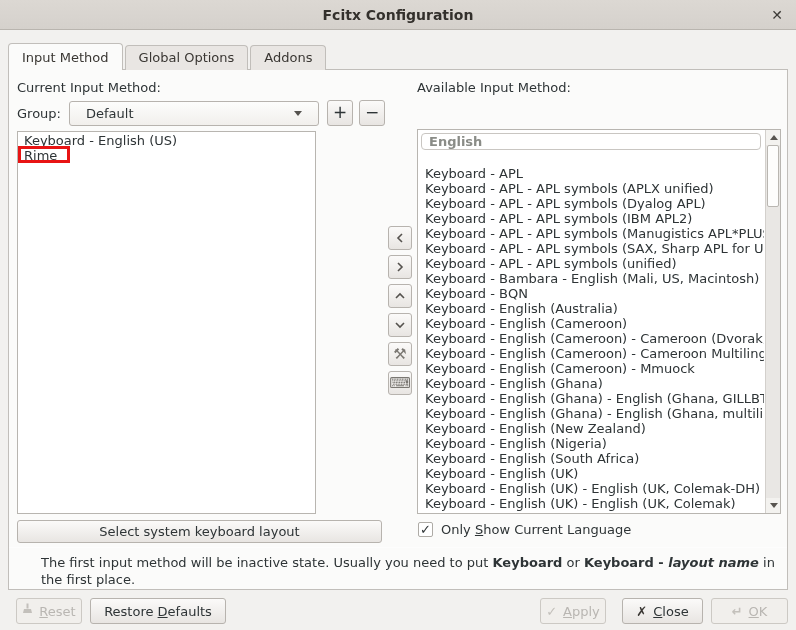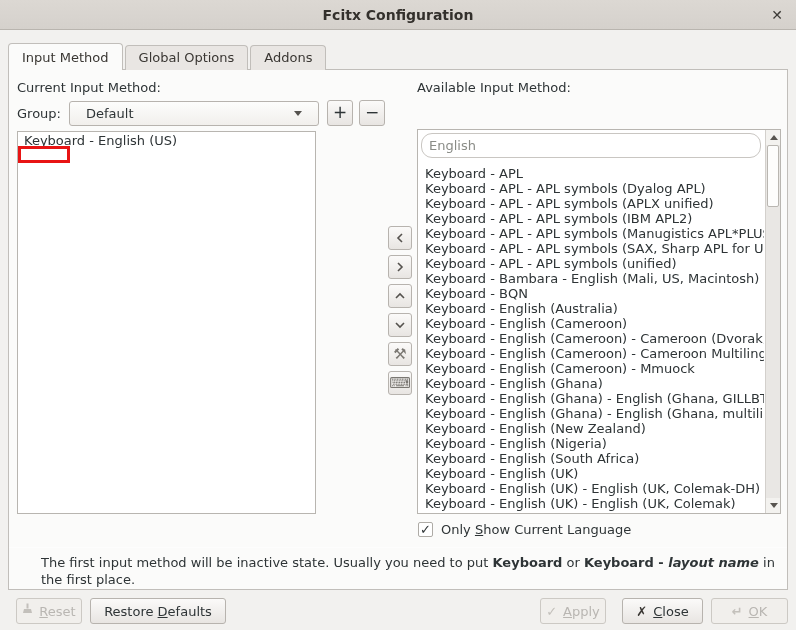--- a/index.html
+++ b/index.html
@@ -57,23 +57,23 @@
   .t-btn .glyph { font-size:15px; line-height:1; color:#7a7772; }
 
   
   .search-box { position:absolute; left:408px; top:31px; width:364px; height:24px;
     background:#ffffff; border:1px solid #b8b5b0; border-radius:3px; padding:0 7px; font-size:13px;
     font-family:"DejaVu Sans", sans-serif; color:#2e3436; outline:none;margin-top:40px; }
   .search-box::placeholder { color:#a9a7a3; }
 
   .avail-list { position:absolute; left:408px; top:59px; width:364px; height:385px;
     background:#ffffff; border:1px solid #b8b5b0; overflow:hidden; }
-  .lang-header { position:absolute; left:3px; top:3px; right:19px; height:25px;
-    border:1px solid #c9c6c2; border-radius:11px; display:flex; align-items:center; padding:0 7px;
-    font-weight:normal; color:#8a8c87; }
+  .lang-header { position:absolute; left:3px; top:3px; right:19px; height:17px;
+    border:1px solid #c9c6c2; border-radius:4px; display:flex; align-items:center; padding:0 7px;
+    font-weight:bold; color:#8a8c87; }
   .avail-rows { position:absolute; left:0; top:36px; right:16px; }
   .avail-row { height:15px; line-height:15px; padding:0 7px; white-space:nowrap; overflow:hidden; }
 
   
   .scrollbar { position:absolute; right:0; top:0; width:15px; height:100%;
     background:#e9e7e4; border-left:1px solid #d3d0cc; }
   .sb-arrow { position:absolute; left:0; width:15px; height:15px; background:#f3f2ef;
     display:flex; align-items:center; justify-content:center; }
   .sb-arrow.up { top:0; }
   .sb-arrow.down { bottom:0; }
@@ -131,23 +131,25 @@
   <div class="group-label">Group:</div>
   <div class="group-select">
     <span>Default</span>
     <span class="arrow-down"></span>
   </div>
   <div class="sq-btn" style="left:318px;">+</div>
   <div class="sq-btn" style="left:350px;">−</div>
 
   <div class="im-list">
     <div class="im-row first">Keyboard - English (US)</div>
+    <div class="im-row">Rime</div>
     <div class="annotation-box"></div>
   </div>
 
+  <div class="wide-btn">Select system keyboard layout</div>
 
   <div class="transfer">
     <div class="t-btn">
       <span>
           <svg width="12" height="12" viewBox="0 0 12 12">
             <polyline points="8,2 4,6 8,10" fill="none" stroke="#55524e" stroke-width="1.6"></polyline>
           </svg>
         </span>
     </div>
     <div class="t-btn">
@@ -181,22 +183,22 @@
 
   <div class="section-label" style="left:408px; top:10px;">Available Input Method:</div>
 
   <input class="search-box" type="text" placeholder="Search Input Method" style="">
 
   <div class="avail-list">
     <div class="lang-header">English</div>
     <div class="avail-rows">
 
     <div class="avail-row">Keyboard - APL</div>
+        <div class="avail-row">Keyboard - APL - APL symbols (APLX unified)</div>
         <div class="avail-row">Keyboard - APL - APL symbols (Dyalog APL)</div>
-        <div class="avail-row">Keyboard - APL - APL symbols (APLX unified)</div>
         <div class="avail-row">Keyboard - APL - APL symbols (IBM APL2)</div>
         <div class="avail-row">Keyboard - APL - APL symbols (Manugistics APL*PLUS II)</div>
         <div class="avail-row">Keyboard - APL - APL symbols (SAX, Sharp APL for Unix)</div>
         <div class="avail-row">Keyboard - APL - APL symbols (unified)</div>
         <div class="avail-row">Keyboard - Bambara - English (Mali, US, Macintosh)</div>
         <div class="avail-row">Keyboard - BQN</div>
         <div class="avail-row">Keyboard - English (Australia)</div>
         <div class="avail-row">Keyboard - English (Cameroon)</div>
         <div class="avail-row">Keyboard - English (Cameroon) - Cameroon (Dvorak, i…</div>
         <div class="avail-row">Keyboard - English (Cameroon) - Cameroon Multilingu…</div>

